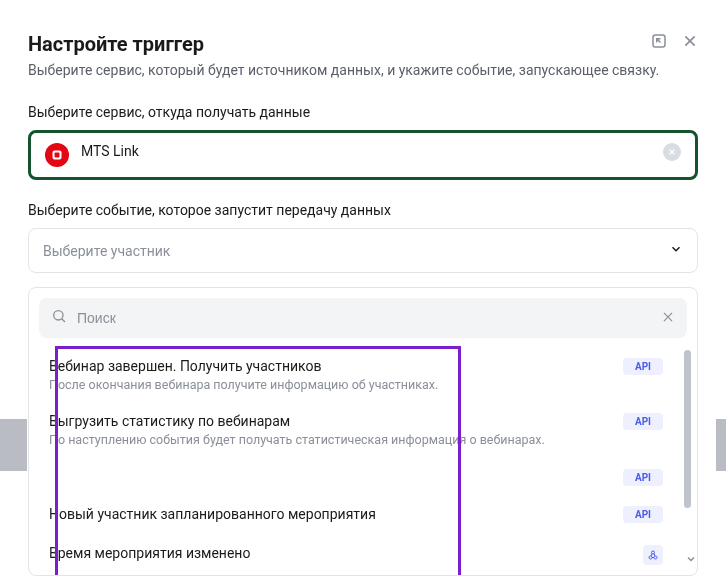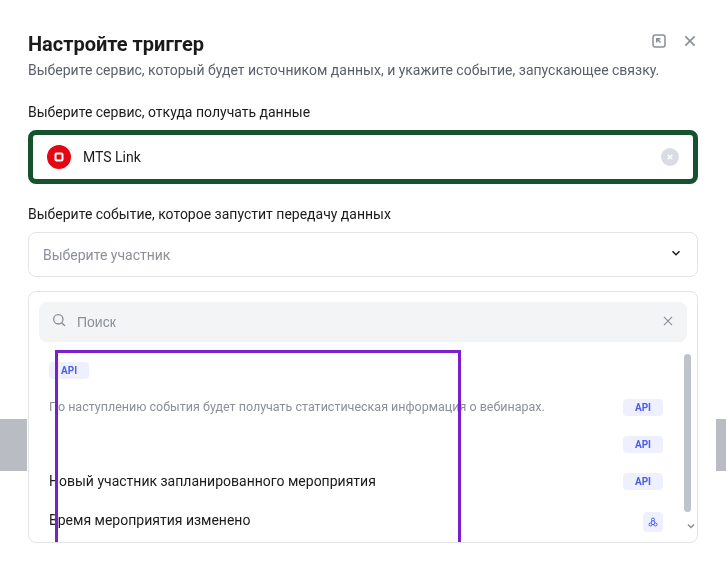--- a/index.html
+++ b/index.html
@@ -35,25 +35,25 @@
     font-size: 14px;
     color: #5a5f69;
     margin-bottom: 26px;
   }
   .field-label {
     font-size: 14px;
     color: #1a1a1a;
     margin-bottom: 10px;
   }
   .select-box {
-    border: 5px solid #14532d;
+    border: 3px solid #14532d;
     border-radius: 8px;
     padding: 10px 14px;
     display: flex;
-    align-items: center;
+    align-items: flex-start;
     gap: 12px;
     margin-bottom: 22px;
     background: #fff;
   }
   .service-icon {
     width: 24px;
     height: 24px;
     border-radius: 50%;
     background: #e30613;
     display: flex;
@@ -273,24 +273,29 @@
     <div class="options-wrap">
       <div class="purple-box"></div>
       <div class="scrollbar-track"></div>
       <span class="mini-chevron">
         <svg width="12" height="12" viewBox="0 0 24 24" fill="none" stroke="#8a8f99" stroke-width="3">
             <path d="M6 9 L12 15 L18 9"></path>
           </svg>
       </span>
       <div class="options" id="options-container">
           <div class="option">
+            <div class="option-text">
+              <div class="option-title">Вебинар завершен. Получить участников</div>
+              <div class="option-desc">После окончания вебинара получите информацию об участниках.</div>
+            </div>
             <span class="badge">API</span>
           </div>
           <div class="option">
             <div class="option-text">
+              <div class="option-title">Выгрузить статистику по вебинарам</div>
               <div class="option-desc">По наступлению события будет получать статистическая информация о вебинарах.</div>
             </div>
             <span class="badge">API</span>
           </div>
           <div class="option">
             <div class="option-text">
             </div>
             <span class="badge">API</span>
           </div>
           <div class="option">

